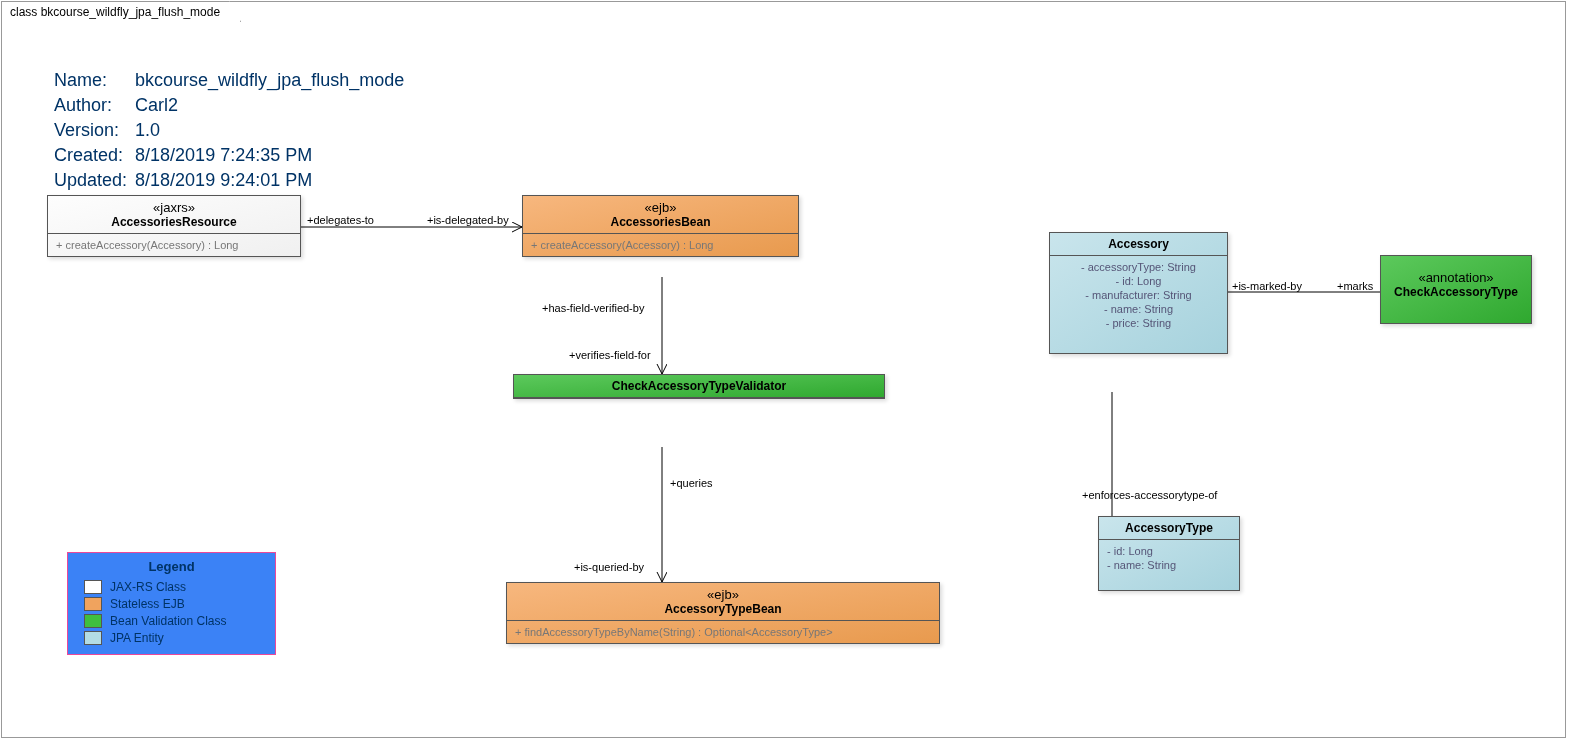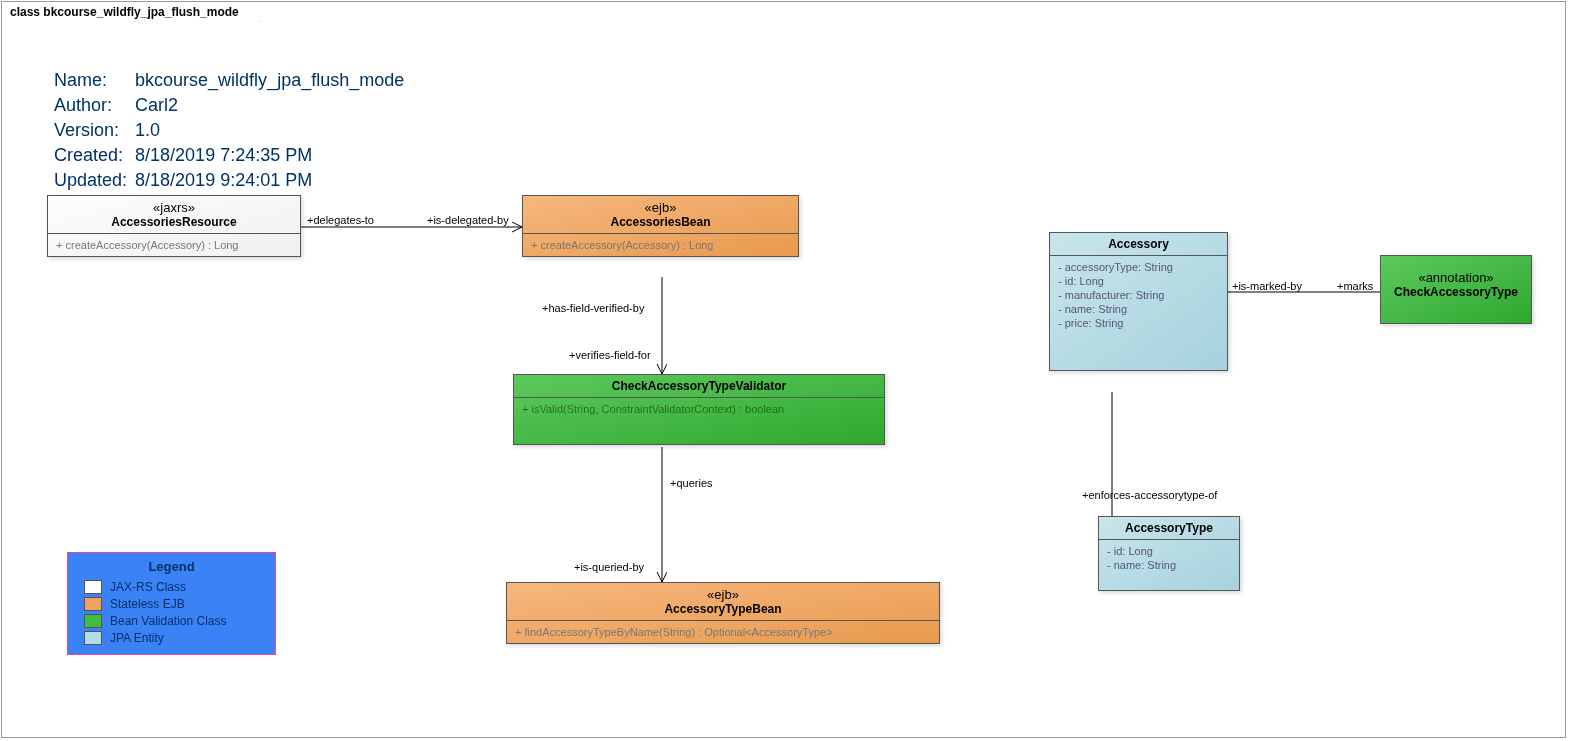--- a/index.html
+++ b/index.html
@@ -19,21 +19,21 @@
     box-sizing: border-box;
   }
   .title-tab {
     position: absolute;
     top: -1px;
     left: -1px;
     background: #fff;
     border: 1px solid #999;
     border-bottom: none;
     padding: 3px 20px 3px 8px;
-    font-weight: bold;
+    font-weight: normal;
     font-size: 12px;
     clip-path: polygon(0 0, calc(100% - 12px) 0, 100% 100%, 0 100%);
     z-index: 10;
   }
   .meta-block {
     position: absolute;
     top: 65px;
     left: 50px;
     color: #003366;
     font-size: 18px;
@@ -191,40 +191,37 @@
     </div>
     <div class="body">
       <div class="line">+    createAccessory(Accessory) : Long</div>
     </div>
   </div>
 
   <div class="uml-box bg-green" style="top:372px; left:511px; width:370px;">
     <div class="head">
       <div class="name">CheckAccessoryTypeValidator</div>
     </div>
-    <div class="body" style="height:38px;">
-      <div class="line">+    isValid(String, ConstraintValidatorContext) : boolean</div>
-    </div>
   </div>
 
   <div class="uml-box bg-orange" style="top:580px; left:504px; width:432px;">
     <div class="head">
       <div class="stereo">«ejb»</div>
       <div class="name">AccessoryTypeBean</div>
     </div>
     <div class="body">
       <div class="line">+    findAccessoryTypeByName(String) : Optional&lt;AccessoryType&gt;</div>
     </div>
   </div>
 
   <div class="uml-box bg-blue" style="top:230px; left:1047px; width:177px;">
     <div class="head">
       <div class="name">Accessory</div>
     </div>
-    <div class="body" style="color:#557; padding-bottom:40px;">
+    <div class="body" style="color:#557; padding-bottom:23px;text-align:center;">
       <div class="line">-    accessoryType: String</div>
       <div class="line">-    id: Long</div>
       <div class="line">-    manufacturer: String</div>
       <div class="line">-    name: String</div>
       <div class="line">-    price: String</div>
     </div>
   </div>
 
   <div class="uml-box bg-blue" style="top:514px; left:1096px; width:140px;">
     <div class="head">

